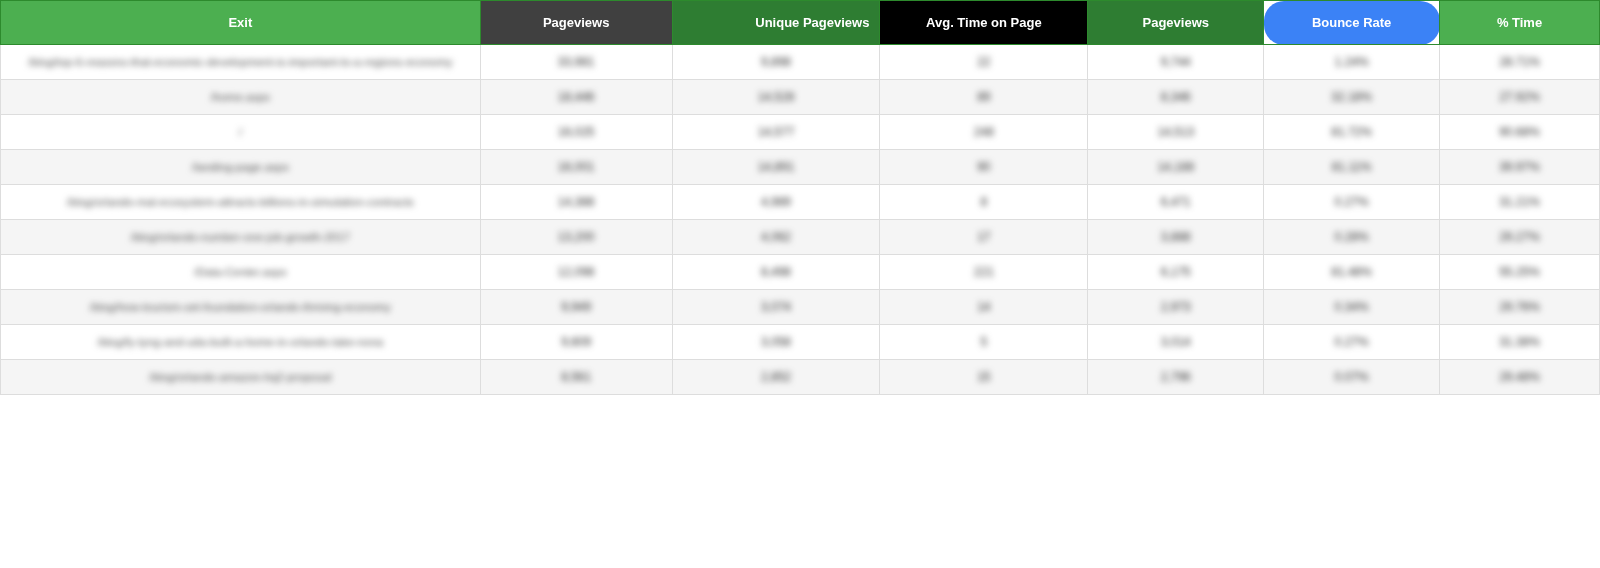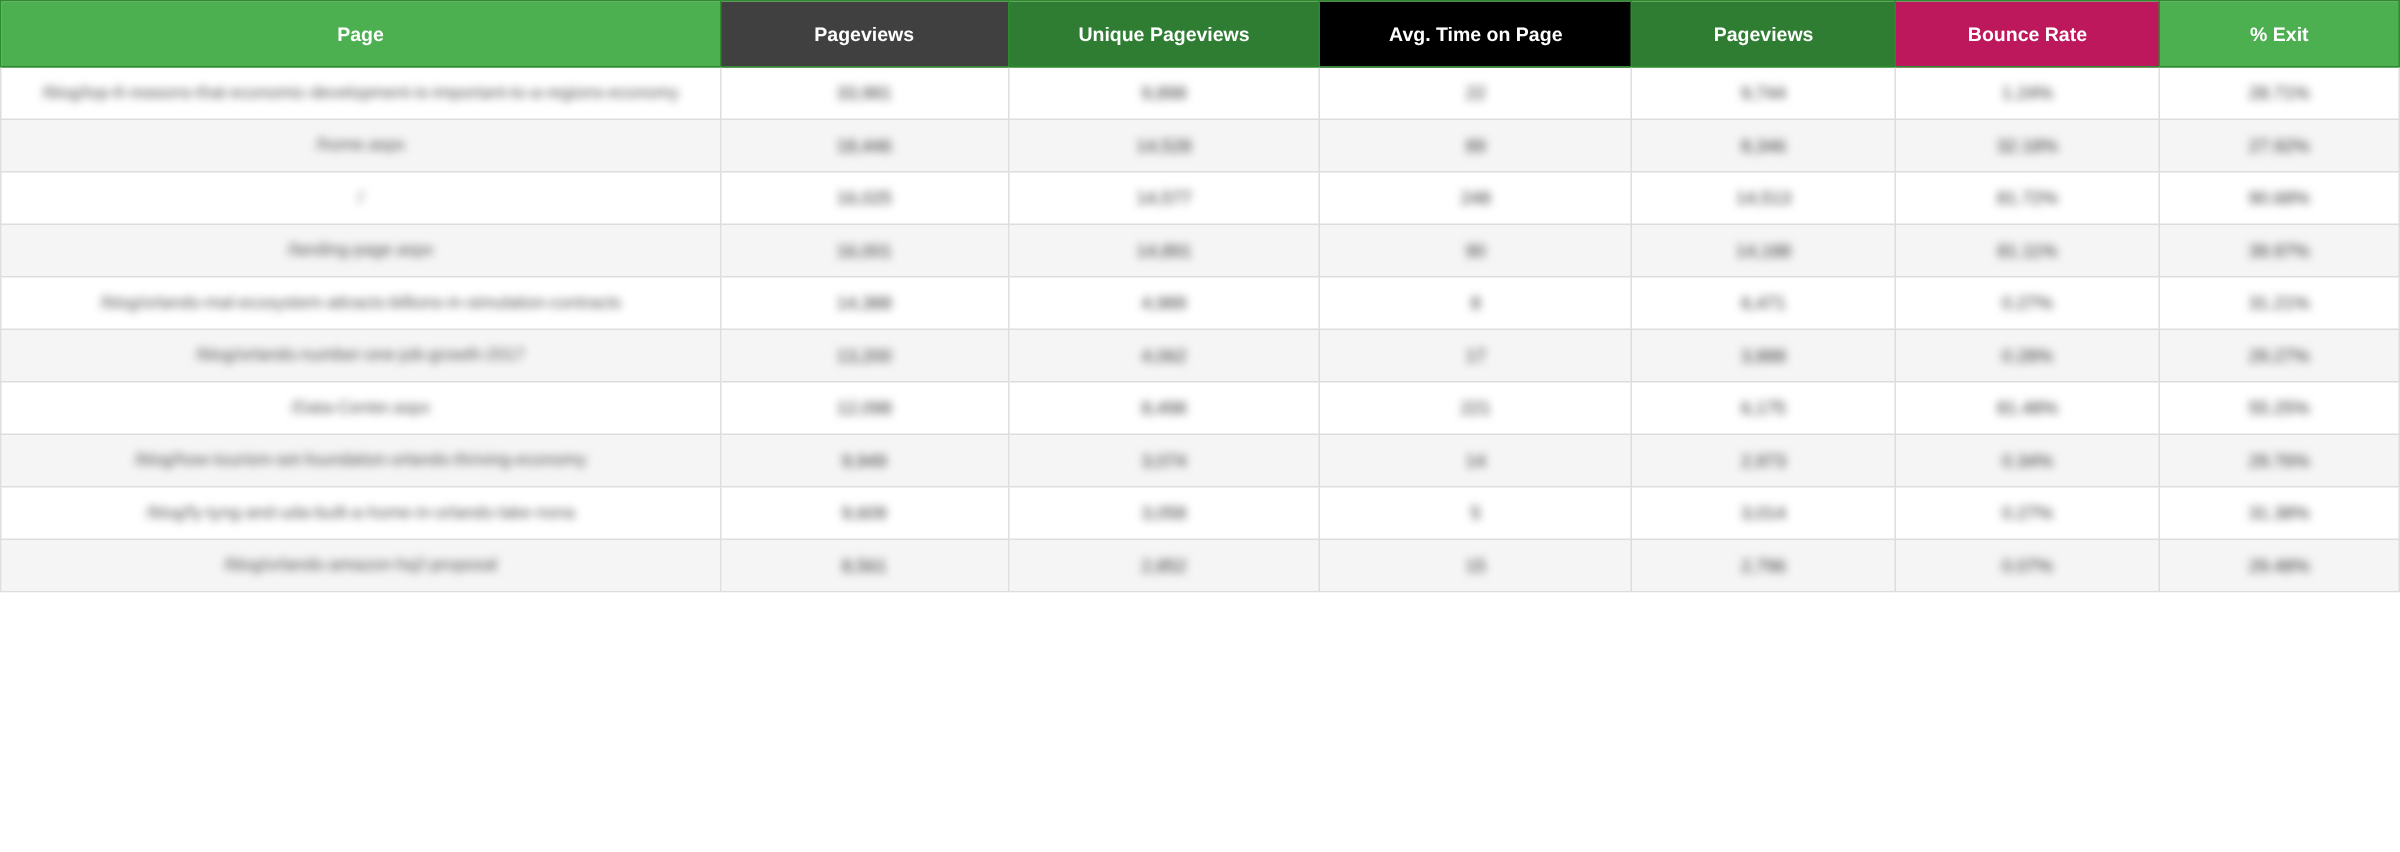--- a/index.html
+++ b/index.html
@@ -36,35 +36,37 @@
     }
 
     th.col-pageviews {
       background-color: #404040;
       width: 12%;
     }
 
     th.col-unique {
       background-color: #2e7d32;
       width: 13%;
+      text-align: right;
     }
 
     th.col-avg {
       background-color: #000000;
       width: 13%;
     }
 
     th.col-entrances {
       background-color: #2e7d32;
       width: 11%;
     }
 
     th.col-bounce {
-      background-color: #be185d;
+      background-color: #3b82f6;
       width: 11%;
+      border-radius: 20px;
     }
 
     th.col-exit {
       background-color: #4caf50;
       width: 10%;
     }
 
     tbody tr {
       background-color: #fff;
       border-bottom: 1px solid #ddd;
@@ -99,27 +101,27 @@
       filter: blur(3px);
       user-select: none;
     }
   </style>
 </head>
 <body>
 
 <table>
   <thead>
     <tr>
-      <th class="col-page">Page</th>
+      <th class="col-page">Exit</th>
       <th class="col-pageviews">Pageviews</th>
       <th class="col-unique">Unique Pageviews</th>
       <th class="col-avg">Avg. Time on Page</th>
       <th class="col-entrances">Pageviews</th>
       <th class="col-bounce">Bounce Rate</th>
-      <th class="col-exit">% Exit</th>
+      <th class="col-exit">% Time</th>
     </tr>
   </thead>
   <tbody id="table-body">
   <tr>
         <td class="col-page blurred">/blog/top-6-reasons-that-economic-development-is-important-to-a-regions-economy</td>
         <td class="col-data blurred">33,981</td>
         <td class="col-data blurred">9,898</td>
         <td class="col-data blurred">22</td>
         <td class="col-data blurred">9,744</td>
         <td class="col-data blurred">1.24%</td>

